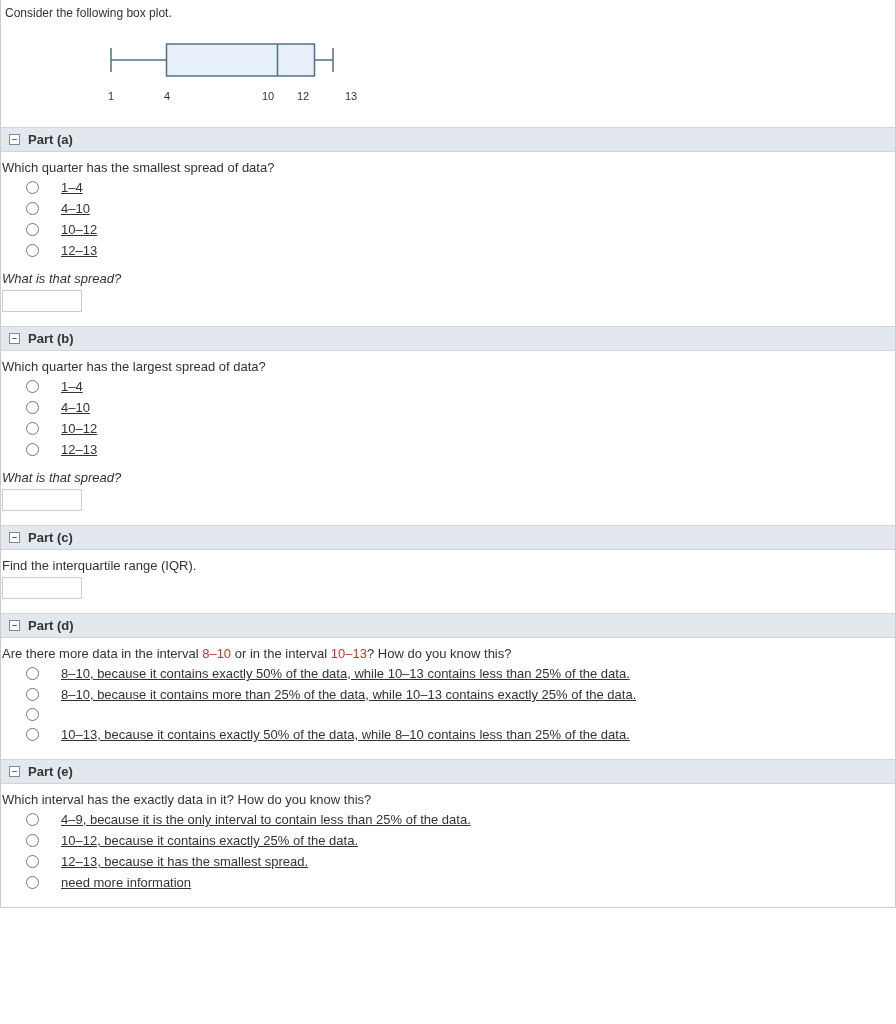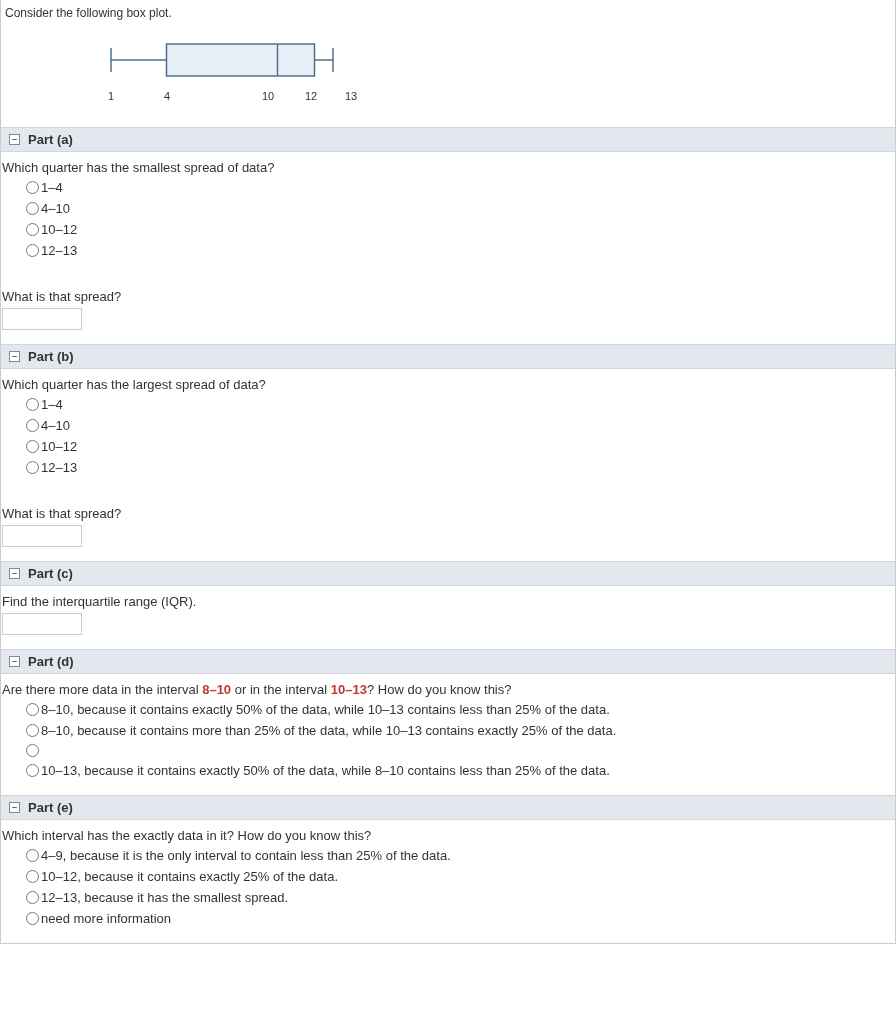--- a/index.html
+++ b/index.html
@@ -53,37 +53,39 @@
   }
   .question {
     margin-bottom: 2px;
   }
   .options {
     margin-left: 24px;
   }
   .option-row {
     display: flex;
     align-items: center;
-    gap: 2px;
+    gap: 22px;
     padding: 3px 0;
+    text-decoration: underline;
   }
   .option-row input[type=radio]{
     margin:0;
   }
   .sub-q {
-    margin-top: 28px;
+    margin-top: 10px;
     margin-bottom: 4px;
+    font-style: italic;
   }
   .answer-box {
     width: 80px;
     height: 22px;
     border: 1px solid #ccc;
     background: #fff;
   }
-  .red { color: #c0392b; font-weight: bold; }
+  .red { color: #c0392b; }
   .boxplot-svg {
     position:absolute;
     left: 70px;
     top: 18px;
   }
   .tick-labels {
     position:absolute;
     top: 68px;
     font-size: 11px;
     color:#333;
@@ -105,21 +107,21 @@
       <rect x="95.5" y="4" width="148" height="32" fill="#e8f0f9" stroke="#52708a" stroke-width="1.5"></rect>
 
       <line x1="206.5" y1="4" x2="206.5" y2="36" stroke="#52708a" stroke-width="1.5"></line>
 
       <line x1="243.5" y1="20" x2="262" y2="20" stroke="#52708a" stroke-width="1.5"></line>
       <line x1="262" y1="8" x2="262" y2="32" stroke="#52708a" stroke-width="1.5"></line>
     </svg>
     <div class="tick-labels" style="left:107px">1</div>
     <div class="tick-labels" style="left:163px">4</div>
     <div class="tick-labels" style="left:261px">10</div>
-    <div class="tick-labels" style="left:304px">12</div>
+    <div class="tick-labels" style="left:296px">12</div>
     <div class="tick-labels" style="left:344px">13</div>
   </div>
 
   <div class="part-header">
     <span class="collapse-icon">–</span>
     <span>Part (a)</span>
   </div>
   <div class="part-body">
     <div class="question">Which quarter has the smallest spread of data?</div>
     <div class="options">

